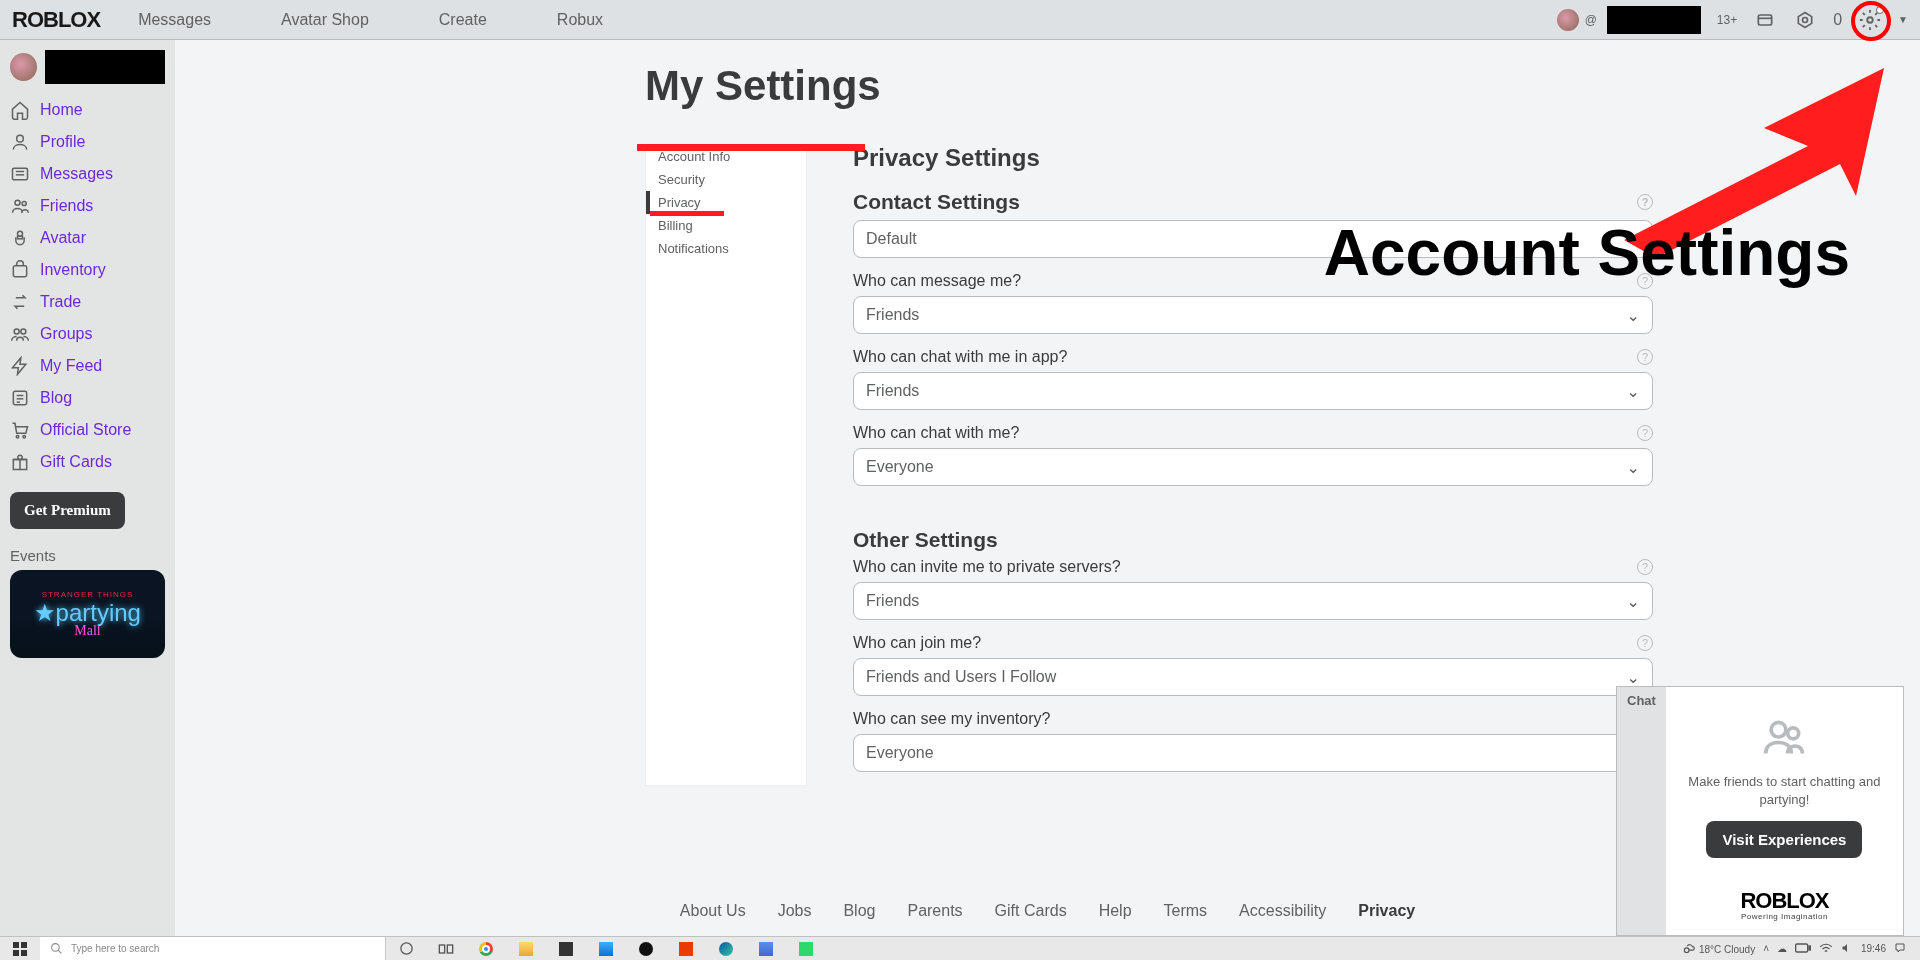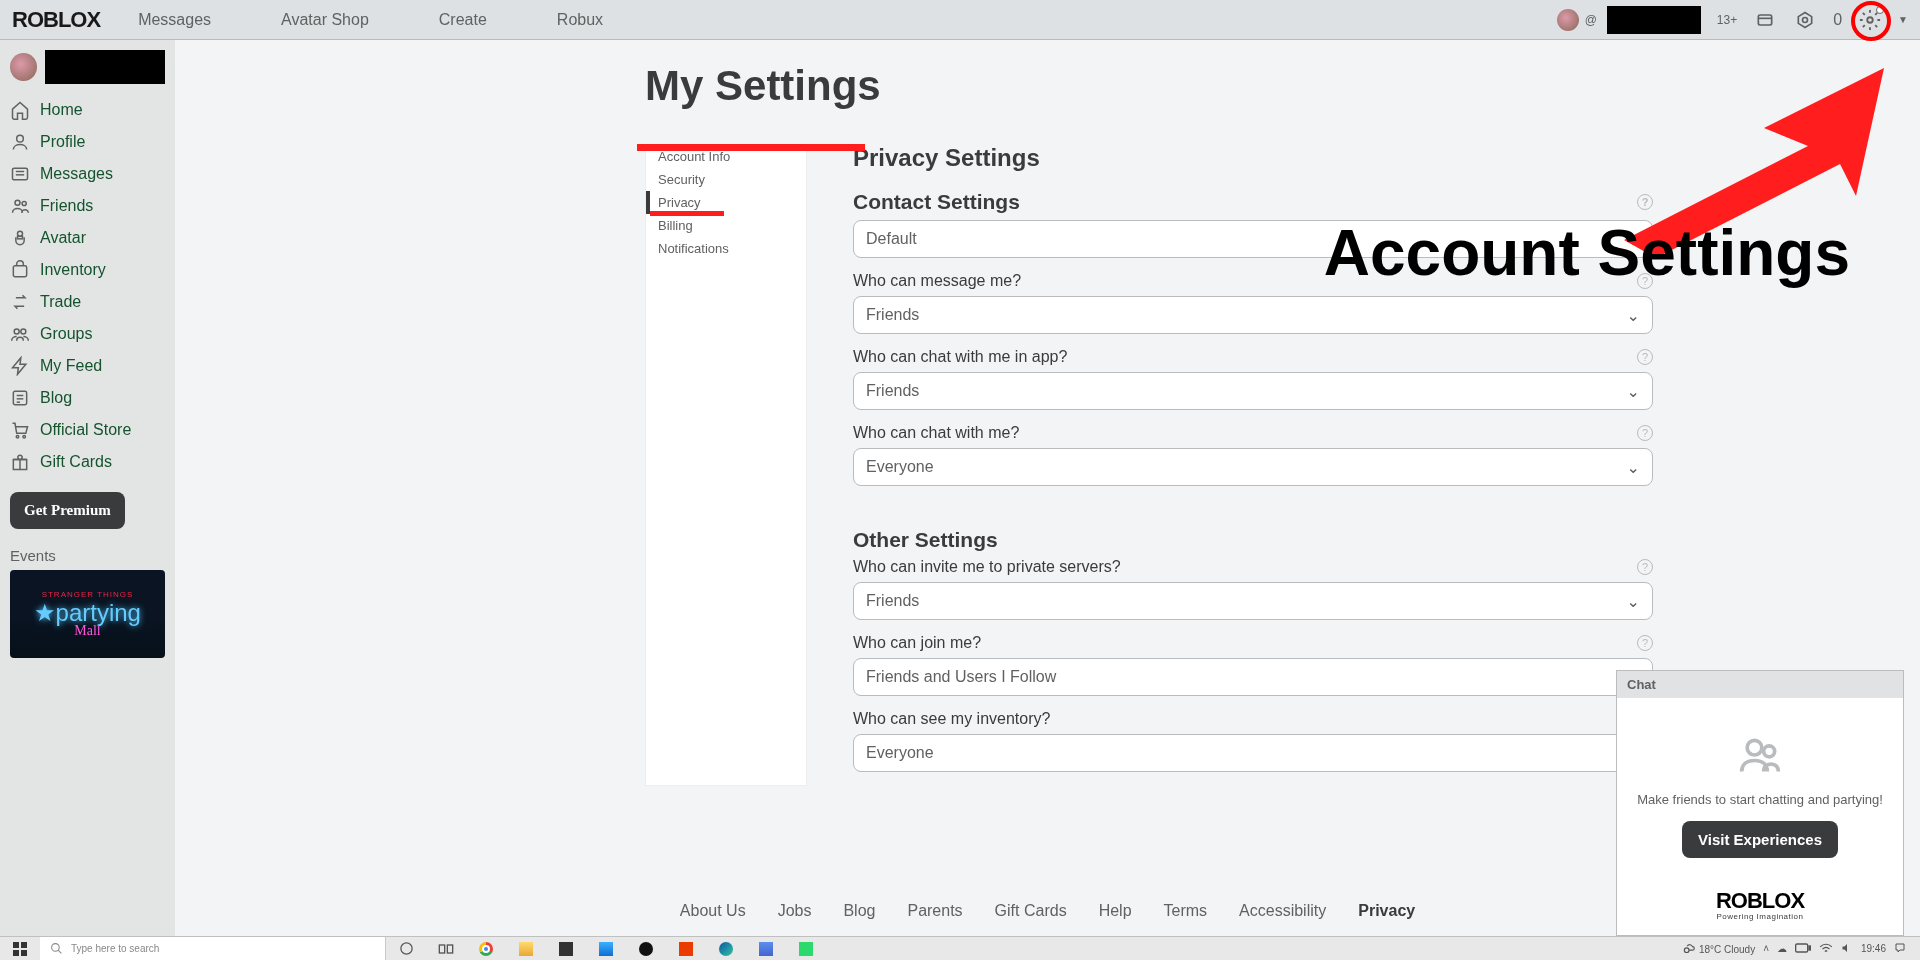--- a/index.html
+++ b/index.html
@@ -19,25 +19,25 @@
   .icon-circle { width: 24px; height: 24px; border-radius: 6px; display: flex; align-items: center; justify-content: center; }
   .gear-circle { position: relative; }
   .red-circle { position: absolute; left: -7px; top: -7px; width: 40px; height: 40px; border: 4px solid #ff0000; border-radius: 50%; pointer-events: none; }
   .mini-dot { position:absolute; top:-2px; right:-2px; width:8px; height:8px; border-radius:50%; background:#fff; border:1px solid #666;}
 
   
   .sidebar { position: absolute; left: 0; top: 40px; bottom: 24px; width: 175px; background: #e3e5e5; padding: 10px 0; }
   .user-row { display: flex; align-items: center; gap: 8px; padding: 0 10px 10px 10px; }
   .avatar-md { width: 28px; height: 28px; border-radius: 50%; background: radial-gradient(circle at 40% 40%, #d9a, #865); }
   .blackbar-side { width: 126px; height: 34px; background: #000; }
-  .nav-item { display: flex; align-items: center; gap: 10px; padding: 6px 10px; font-size: 16px; color: #14532d; cursor: pointer; }
+  .nav-item { display: flex; align-items: center; gap: 10px; padding: 6px 10px; font-size: 16px; color: #6d28d9; cursor: pointer; }
   .nav-item svg { flex-shrink: 0; }
   .premium-btn { margin: 14px 10px 0 10px; background: #393b3d; color: #fff; font-weight: 700; font-size: 15px; border: none; border-radius: 8px; padding: 10px 14px; cursor: pointer; font-family: Liberation Serif, serif; }
   .events-label { padding: 18px 10px 6px 10px; font-size: 15px; color: #606162; }
-  .event-tile { margin: 0 10px; width: 155px; height: 88px; background: linear-gradient(#0a1422 55%, #051018); border-radius: 4px; position: relative; overflow: hidden; display:flex; flex-direction:column; align-items:center; justify-content:center;}
+  .event-tile { margin: 0 10px; width: 155px; height: 88px; background: linear-gradient(#0a1422 55%, #051018); border-radius: 12px; position: relative; overflow: hidden; display:flex; flex-direction:column; align-items:center; justify-content:center;}
   .event-top { font-size:8px; color:#e24; letter-spacing:1px;}
   .event-name { font-family: 'Brush Script MT', cursive; color:#6cf; text-shadow:0 0 6px #5cf; font-size:24px;}
   .event-sub { font-family: 'Brush Script MT', cursive; color:#f5d; font-size:14px; margin-top:-4px;}
 
   
   .main { position: absolute; left: 175px; top: 40px; right: 0; bottom: 24px; overflow: auto; }
   .page-title { font-size: 42px; font-weight: 900; color: #393b3d; margin: 22px 0 6px 470px; position: relative; display: inline-block; }
   .red-underline { position: absolute; left: 462px; top: 104px; width: 228px; height: 7px; background: #ff1d1d; }
   .settings-layout { display: flex; margin-left: 470px; margin-top: 28px; }
   .tabs { width: 162px; background: #fff; border: 1px solid #eee; }
@@ -57,21 +57,21 @@
   
   .footer-links { position:absolute; left:175px; right:0; bottom:24px; height:50px; display:flex; align-items:center; justify-content:center; gap:32px; font-size:16px; }
   .footer-links a { color:#606162; text-decoration:none; }
   .footer-links .bold { color:#393b3d; font-weight:700; }
 
   
   .arrow { position: absolute; right: 36px; top: 68px; pointer-events: none; }
   .overlay-text { position: absolute; right: 70px; top: 216px; font-size: 64px; font-weight: 600; color: #000; letter-spacing: 0px; }
 
   
-  .chat { position: absolute; right: 16px; bottom: 24px; width: 288px; border: 1px solid #bcbcbc; background: #fff; display:flex; flex-direction:column;gap:7px;}
+  .chat { position: absolute; right: 16px; bottom: 24px; width: 288px; border: 1px solid #bcbcbc; background: #fff; display:flex; flex-direction:row;}
   .chat-header { background:#e0e2e4; padding: 6px 10px; font-size: 13px; font-weight: 600; color:#606162; }
   .chat-body { padding: 28px 18px 14px 18px; text-align: center; }
   .friends-icon { width: 44px; height: 44px; margin: 0 auto 10px; }
   .chat-msg { font-size: 13px; color: #606162; line-height: 1.4; margin-bottom: 12px; }
   .visit-btn { background:#393b3d; color:#fff; border:none; border-radius:8px; padding:10px 16px; font-weight:700; font-size:15px; cursor:pointer; }
   .chat-logo { margin-top: 30px; font-weight:900; font-size:22px; letter-spacing:-1px;}
   .chat-sub { font-size:8px; letter-spacing:0.5px; color:#393b3d; margin-top:-2px;}
 
   
   .taskbar { position: absolute; left: 0; right: 0; bottom: 0; height: 24px; background: linear-gradient(#e8e8e8, #e8e8e8); border-top: 1px solid #c0c0c0; display: flex; align-items: center; font-size: 10px; color: #555;}

